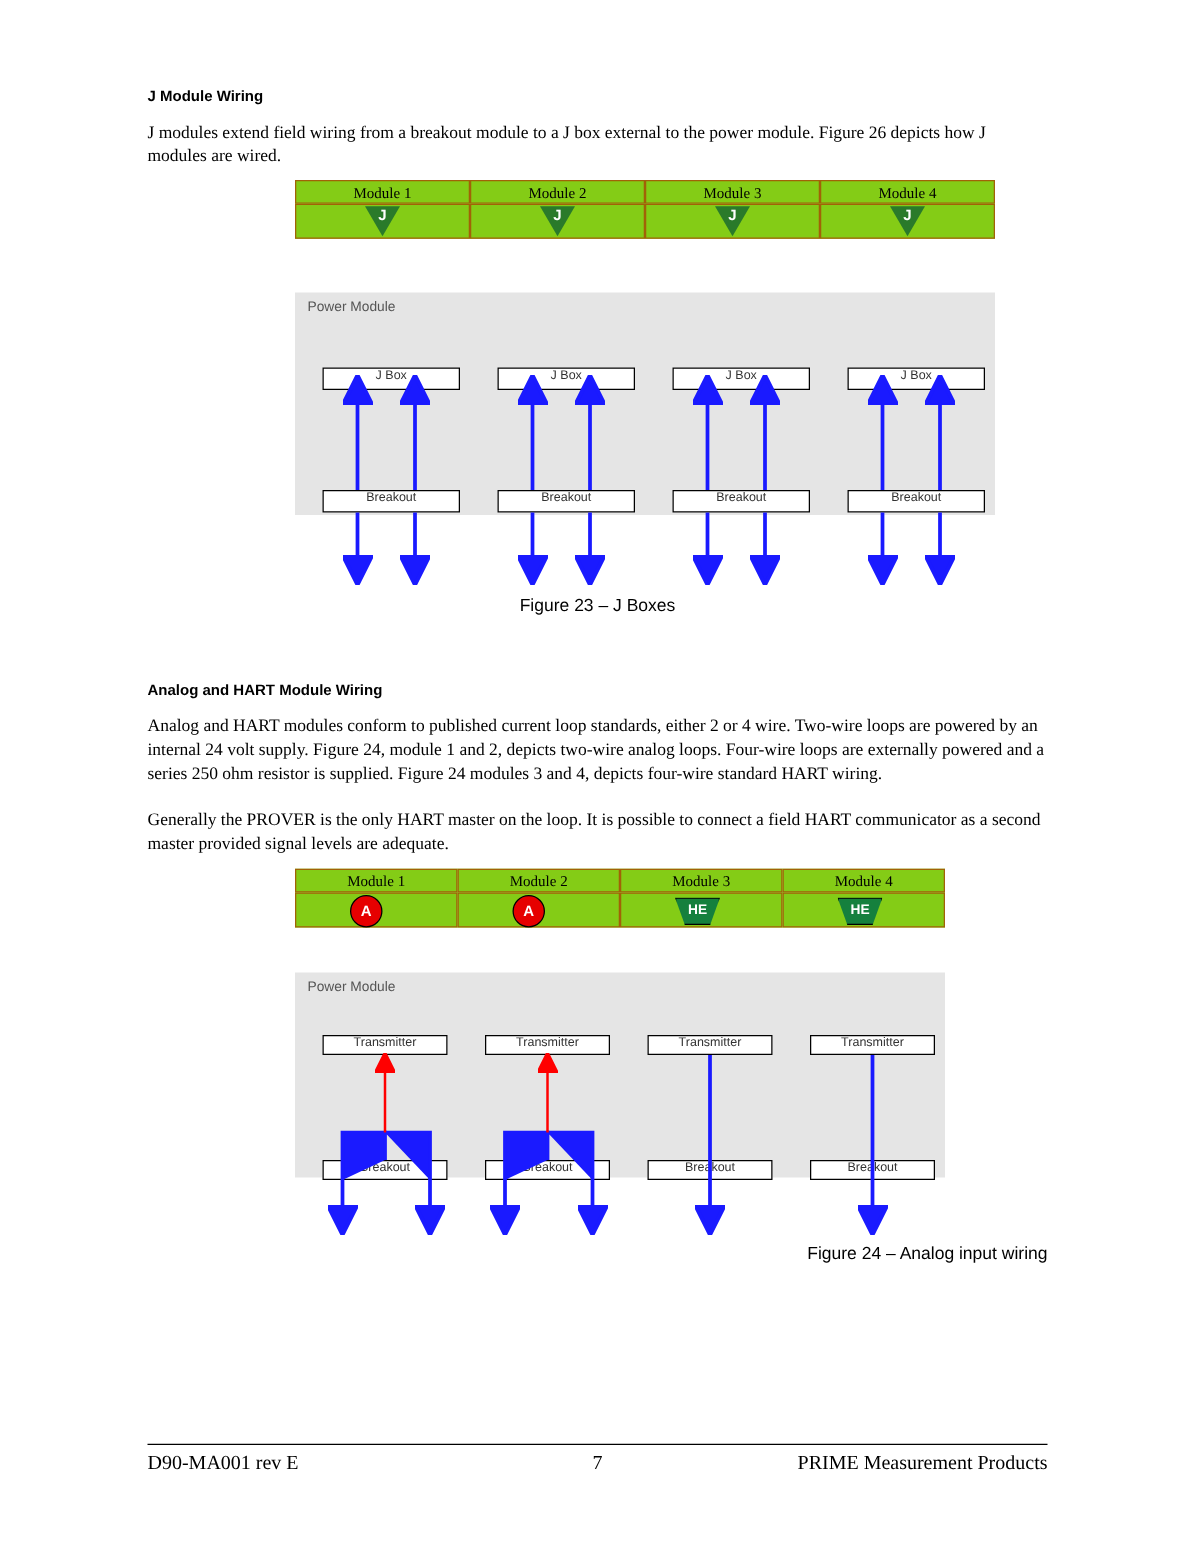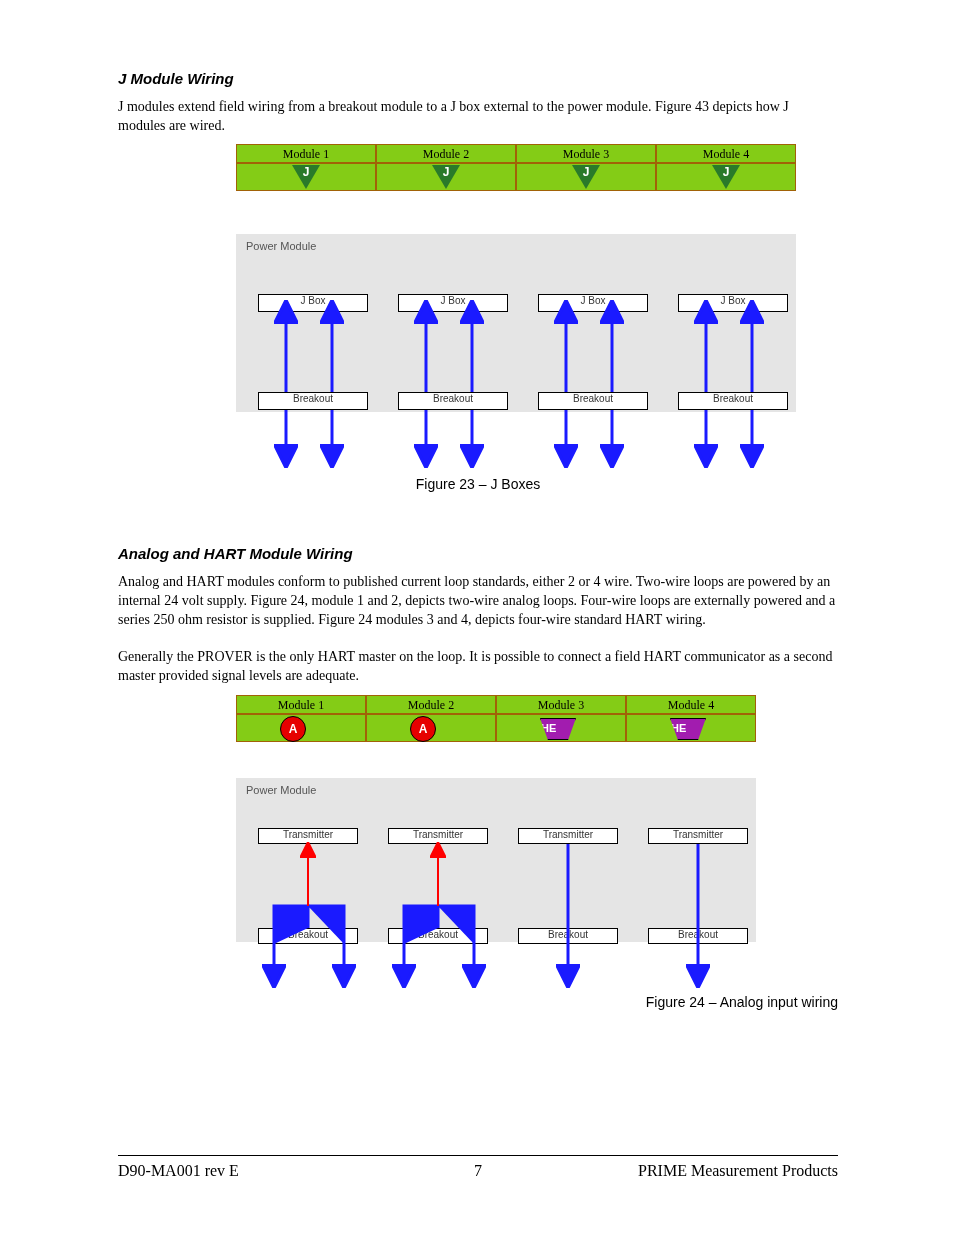--- a/index.html
+++ b/index.html
@@ -1,39 +1,39 @@
 <!DOCTYPE html>
 <html><head>
 <meta charset="utf-8">
 <style>
   body { margin:0; padding:0; background:#fff; font-family:"Times New Roman", serif; color:#000; width:954px; }
   .page { position:relative; width:954px; height:1235px; }
   .abs { position:absolute; }
-  .heading { font-family:Arial, sans-serif; font-size:15px; font-weight:bold;font-style:italic; }
+  .heading { font-family:Arial, sans-serif; font-size:12px; font-weight:bold; }
   .subhead { font-family:Arial, sans-serif; font-size:14px; font-weight:normal; }
   .body { font-size:14px; font-family:"Times New Roman", serif; line-height:1.35; }
   .foot { font-size:16px; font-family:"Times New Roman", serif; }
   .hr { position:absolute; height:1px; background:#000; }
   .cell { position:absolute; border:1px solid #a16207; box-sizing:border-box; background:#84cc16; }
   .tri { position:absolute; width:0; height:0; border-left:14px solid transparent; border-right:14px solid transparent; border-top:24px solid #2a7a2a; }
   .tri-lbl { position:absolute; font:bold 12px Arial; color:#fff; text-align:center; width:28px; }
   .circ { position:absolute; width:24px; height:24px; border-radius:50%; background:#e60000; border:1px solid #000; font:bold 12px Arial; color:#fff; text-align:center; line-height:24px; }
-  .trap { position:absolute; width:34px; height:20px; background:#a21caf; border:1px solid #000; clip-path:polygon(0 0,100% 0,78% 100%,22% 100%); font:bold 11px Arial; color:#fff; line-height:18px; }
+  .trap { position:absolute; width:34px; height:20px; background:#15803d; border:1px solid #000; clip-path:polygon(0 0,100% 0,78% 100%,22% 100%); font:bold 11px Arial; color:#fff; text-align:center; line-height:18px; }
   .grey { position:absolute; background:#e5e5e5; }
   .wbox { position:absolute; background:#fff; border:1px solid #000; box-sizing:border-box; font:10px Arial; color:#333; text-align:center; line-height:12px; overflow:hidden; }
   svg { position:absolute; overflow:visible; }
   .blue { stroke:#1a1aff; fill:#1a1aff; }
   .red  { stroke:#ff0000; fill:#ff0000; }
 </style>
 </head>
 <body>
 <div class="page">
 
 <div class="abs heading" style="left:118px; top:70px;">J Module Wiring</div>
-<div class="abs body" style="left:118px; top:98px; width:720px;">J modules extend field wiring from a breakout module to a J box external to the power module. Figure 43 depicts how J modules are wired.</div>
+<div class="abs body" style="left:118px; top:98px; width:720px;">J modules extend field wiring from a breakout module to a J box external to the power module. Figure 26 depicts how J modules are wired.</div>
 
 <div class="abs" style="left:236px; top:144px;">
   <div class="cell" style="left:0;   top:0; width:140px; height:19px; font:12px serif; text-align:center; line-height:19px;">Module 1</div>
   <div class="cell" style="left:140px;top:0; width:140px; height:19px; font:12px serif; text-align:center; line-height:19px;">Module 2</div>
   <div class="cell" style="left:280px;top:0; width:140px; height:19px; font:12px serif; text-align:center; line-height:19px;">Module 3</div>
   <div class="cell" style="left:420px;top:0; width:140px; height:19px; font:12px serif; text-align:center; line-height:19px;">Module 4</div>
   <div class="cell" style="left:0;   top:19px; width:140px; height:28px;"></div>
   <div class="cell" style="left:140px;top:19px; width:140px; height:28px;"></div>
   <div class="cell" style="left:280px;top:19px; width:140px; height:28px;"></div>
   <div class="cell" style="left:420px;top:19px; width:140px; height:28px;"></div>

